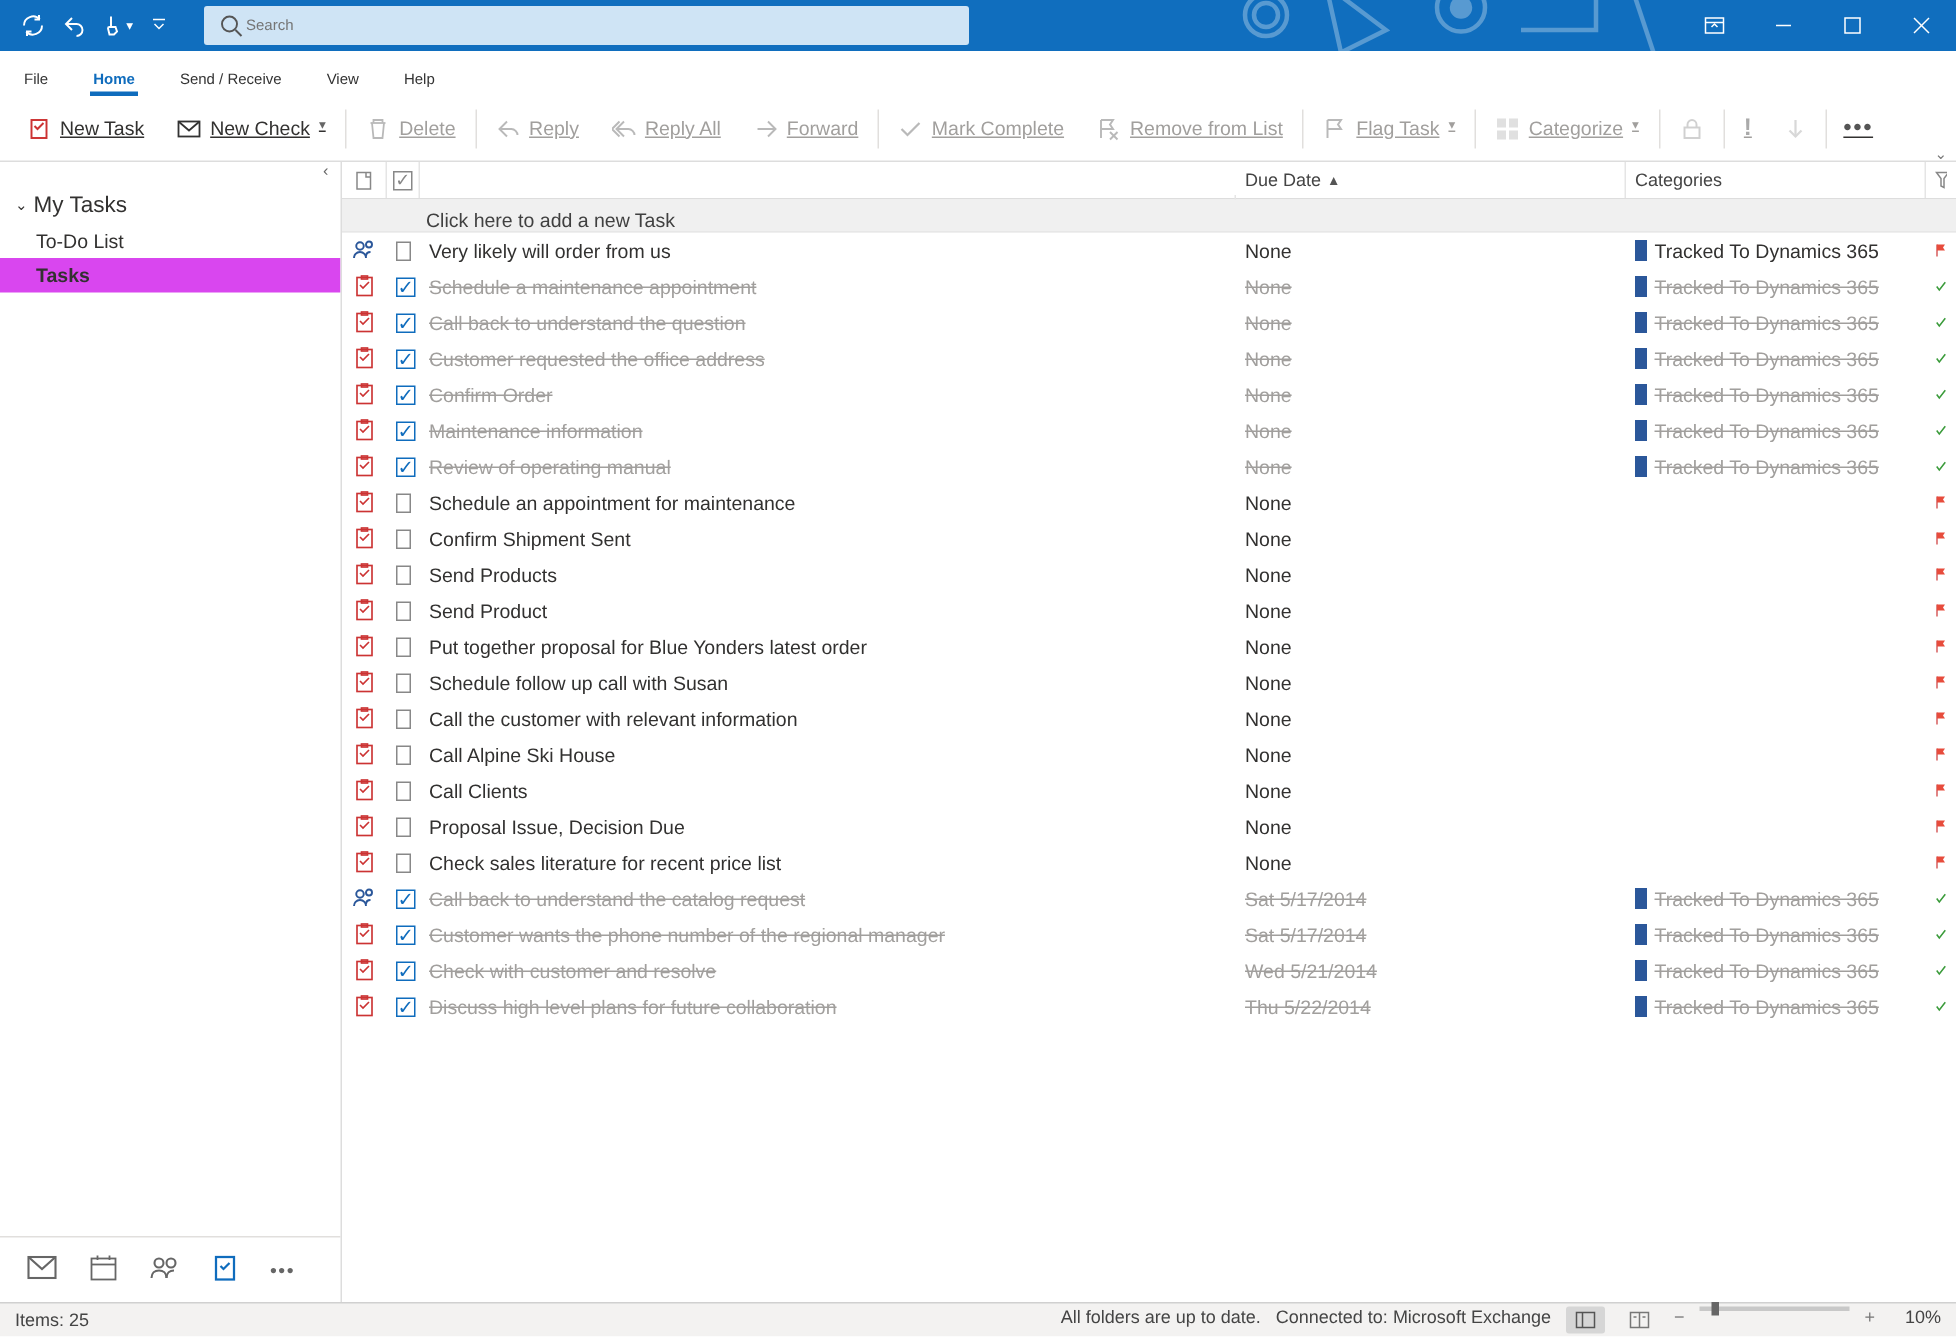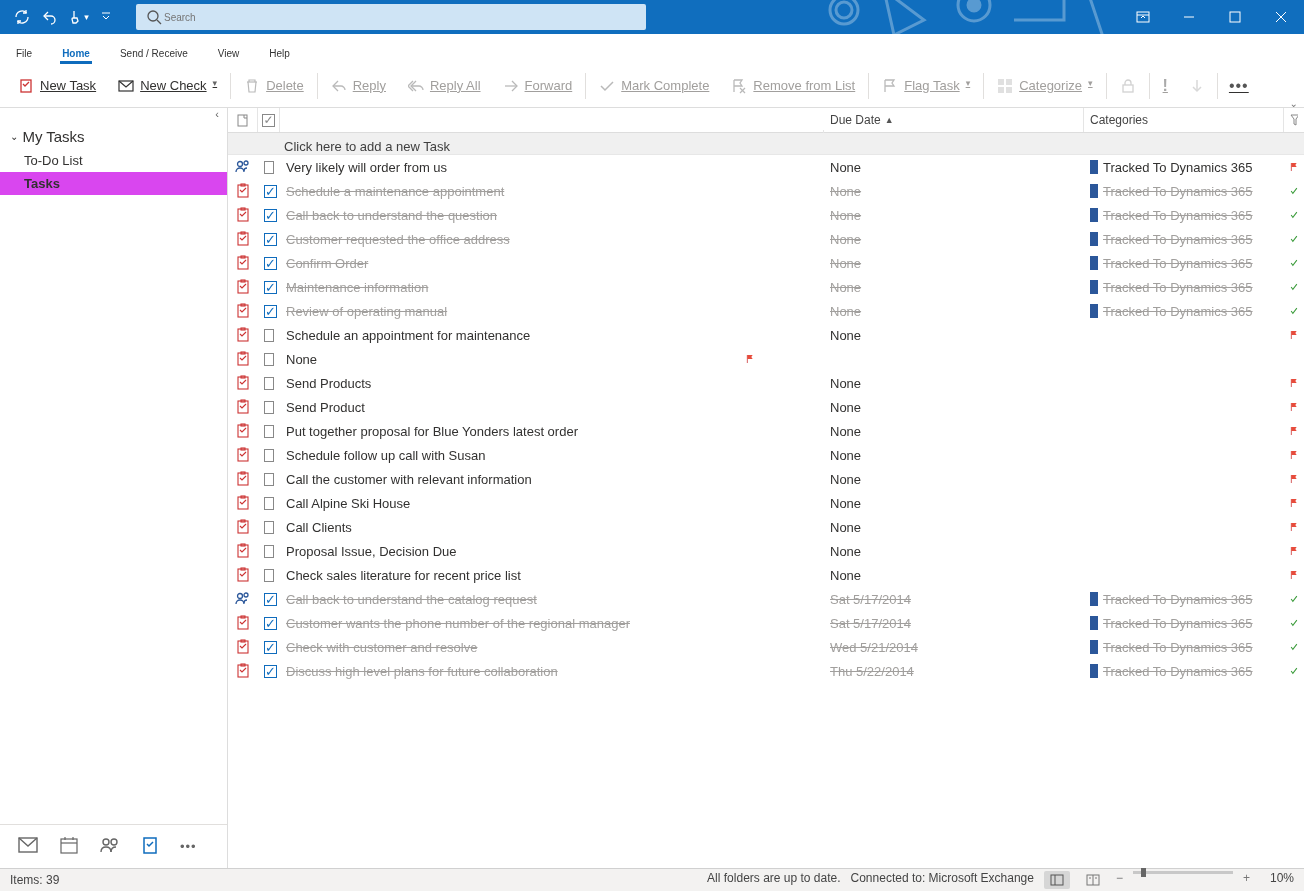--- a/index.html
+++ b/index.html
@@ -518,20 +518,21 @@
           <span class="c icon">
             <svg width="14" height="16" viewBox="0 0 14 16" fill="none" stroke="#c33" stroke-width="1.1">
               <rect x="2" y="2" width="10" height="12"></rect>
               <rect x="5" y="1" width="4" height="2"></rect>
               <path d="M4 7l2 2 4-4" stroke="#c33"></path>
             </svg>
           </span>
           <span class="c chk">
             <span class="chkbox "></span>
           </span>
+          <span class="c subj">Confirm Shipment Sent</span>
           <span class="c due">None</span>
           <span class="c cat"></span>
           <span class="c flag">
             <svg width="12" height="14" viewBox="0 0 12 14">
               <path d="M2 1v12" stroke="#c33" stroke-width="1.2"></path>
               <path d="M2 1h8l-2 3 2 3H2z" fill="#e74c3c"></path>
             </svg>
           </span>
         </div>
         <div class="row">
@@ -814,21 +815,21 @@
             <svg width="14" height="14" viewBox="0 0 14 14" fill="none" stroke="#3a9b3a" stroke-width="1.8">
               <path d="M2 7l3 4 7-9"></path>
             </svg>
           </span>
         </div>
       </div>
   </div>
 </div>
 
 <div class="statusbar">
-  <span>Items: 39</span>
+  <span>Items: 25</span>
   <div class="right">
     <span>All folders are up to date.</span>
     <span>Connected to: Microsoft Exchange</span>
     <span class="viewbtn active">
         <svg width="14" height="12" fill="none" stroke="#555">
           <rect x="1" y="1" width="12" height="10"></rect>
           <line x1="5" y1="1" x2="5" y2="11"></line>
         </svg>
       </span>
     <span class="viewbtn">

